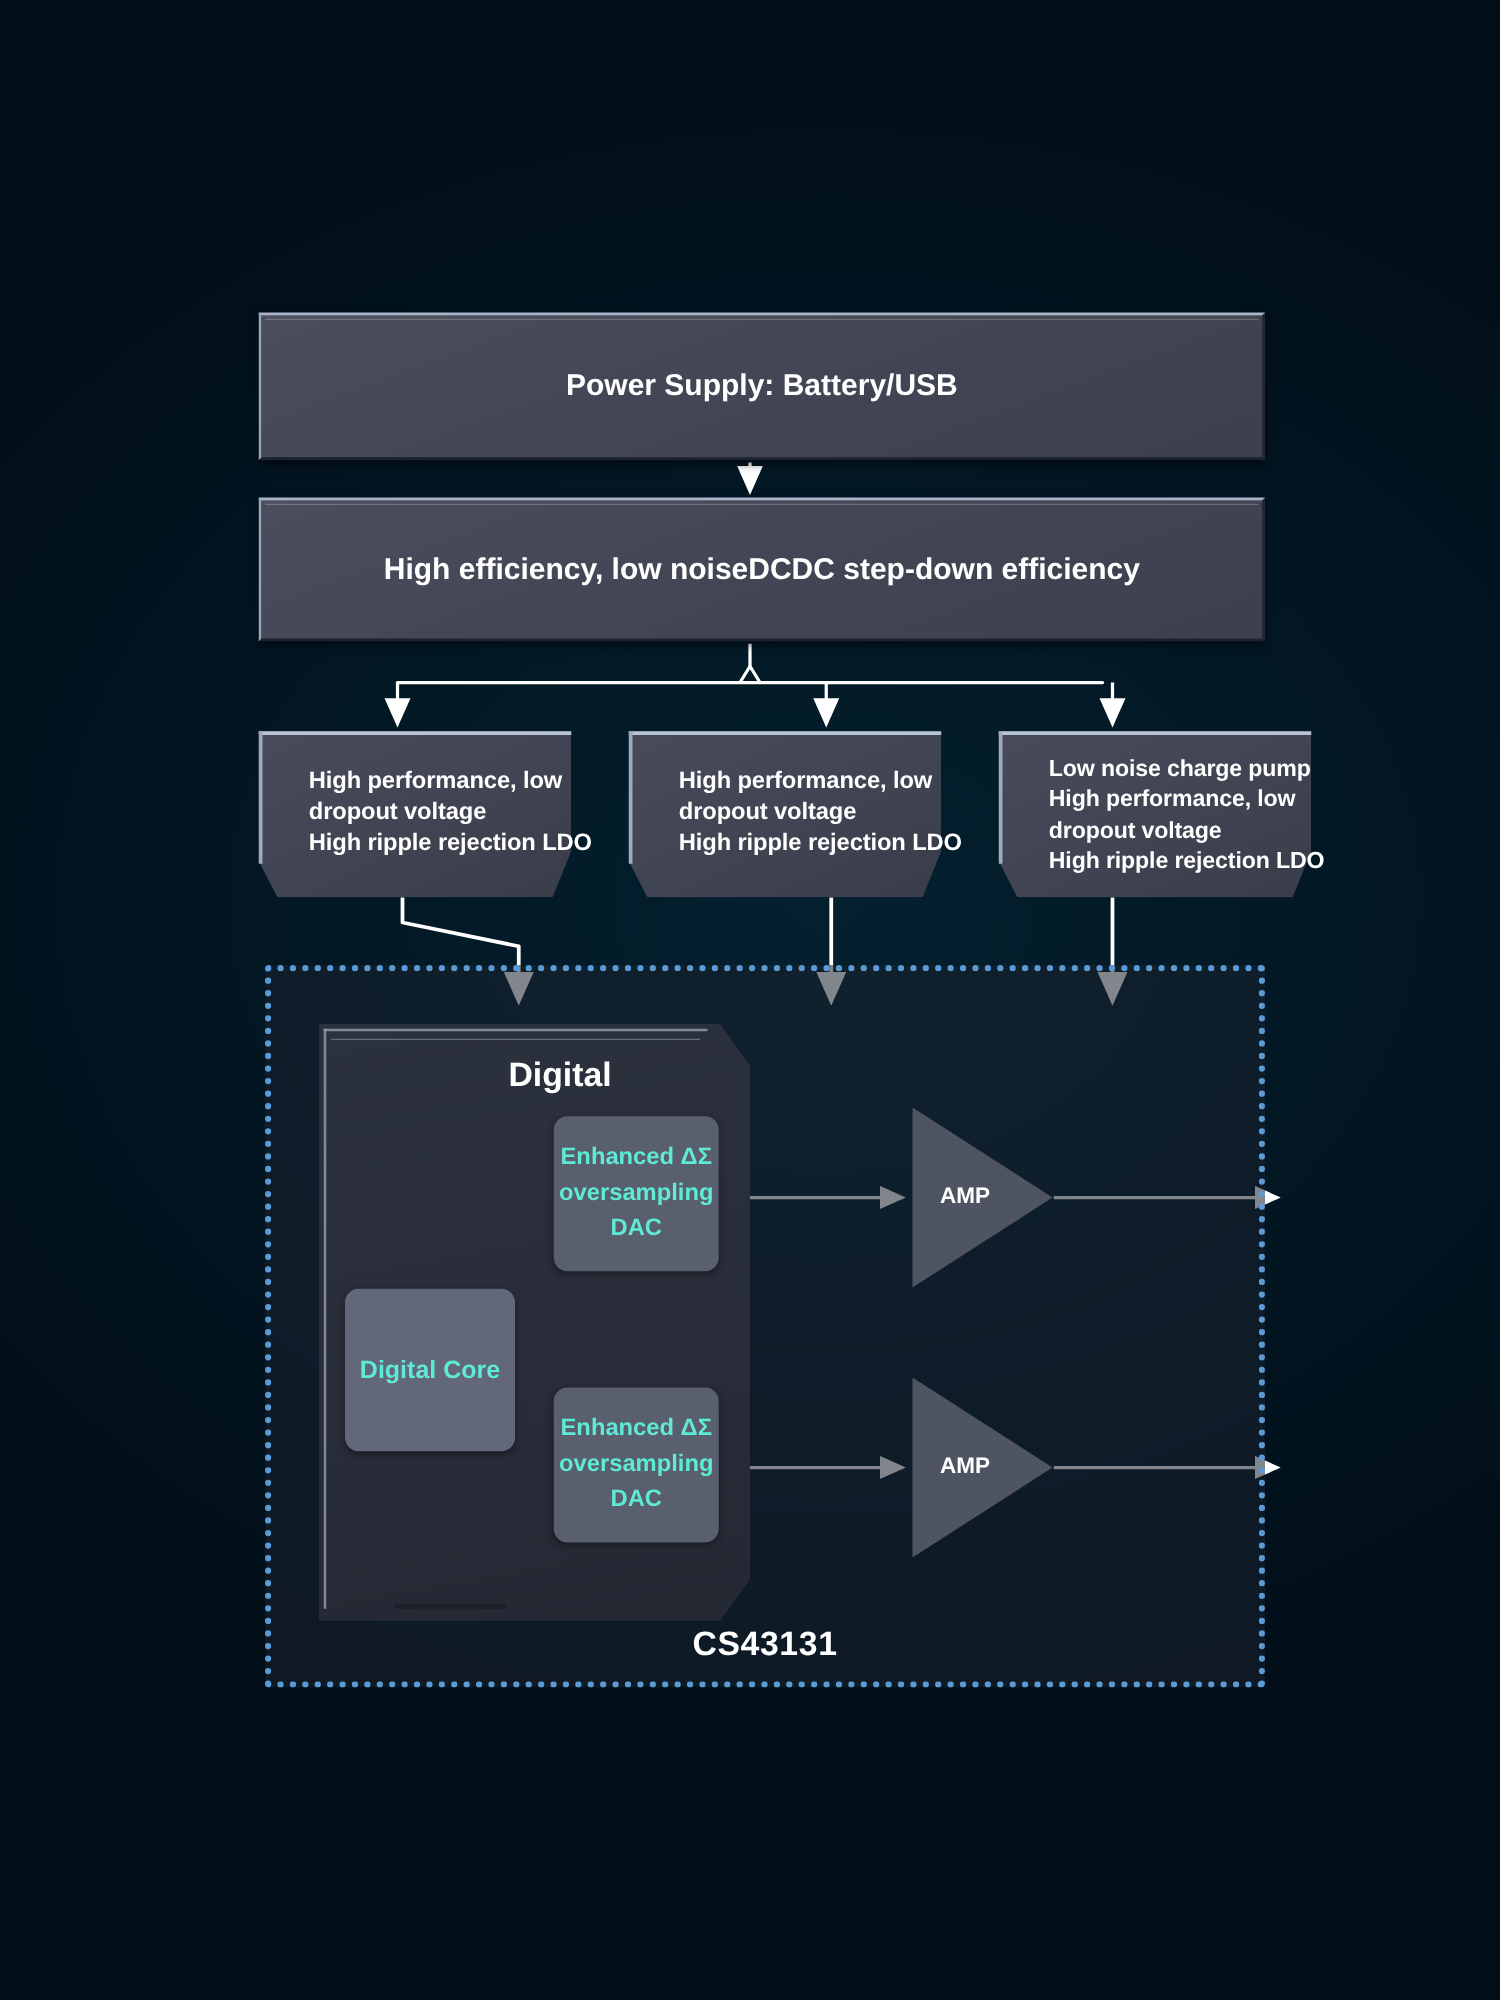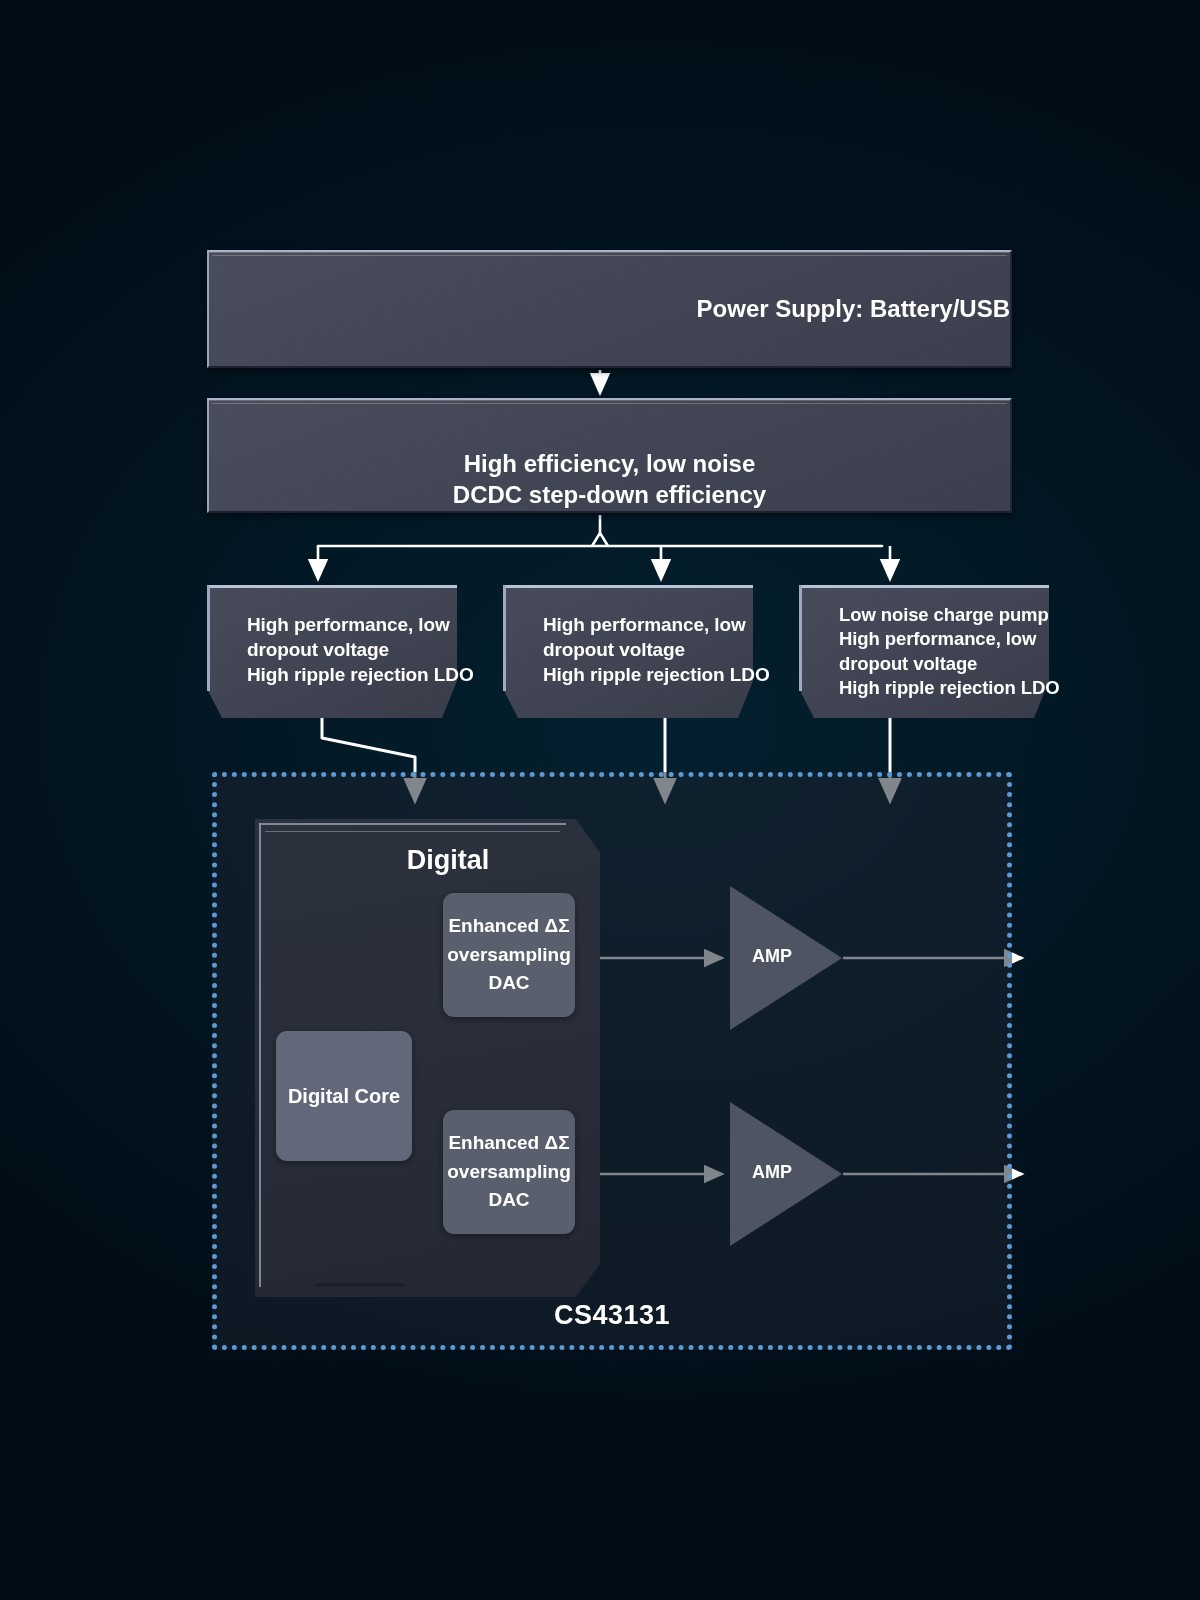--- a/index.html
+++ b/index.html
@@ -19,21 +19,21 @@
   
   .pbox {
     position:absolute;
     background:linear-gradient(160deg,#4a4d5c 0%,#434654 45%,#3c3f4d 100%);
     border-top:2px solid #aab4c8;
     border-left:2px solid #9aa4ba;
     border-right:2px solid #242836;
     border-bottom:2px solid #1d2franchise;
     border-bottom:2px solid #1d2230;
     box-shadow:0 3px 7px rgba(0,0,0,.55), inset 0 1px 0 rgba(255,255,255,.18);
-    display:flex; align-items:center; justify-content:flex-end;
+    display:flex; align-items:center; justify-content:center;
     color:#ffffff; text-align:center;
     font-weight:bold;
   }
   .pbox .inner-rule {
     position:absolute; left:3px; right:3px; top:3px; height:1px;
     background:rgba(255,255,255,.22);
   }
 
   
   .ldo {
@@ -93,21 +93,21 @@
   .subpanel .foot-notch {
     position:absolute; left:26px; width:90px; height:4px; bottom:10px;
     background:#1b202b; border-radius:2px;
   }
 
   
   .rbox {
     position:absolute;
     background:#5a5f6e;
     border-radius:11px;
-    color:#ffffff; font-weight:bold;
+    color:#5eead4; font-weight:bold;
     display:flex; flex-direction:column;
     align-items:center; justify-content:center;
     text-align:center;
     box-shadow:0 2px 6px rgba(0,0,0,.4);
   }
   .rbox.core { background:#62677a; }
 
   
   .amp-tri {
     position:absolute;
@@ -162,21 +162,21 @@
 
     <path d="M843,958 L1022,958" stroke="#ffffff" stroke-width="2.6" fill="none" marker-end="url(#ahs)"></path>
     <path d="M843,1174 L1022,1174" stroke="#ffffff" stroke-width="2.6" fill="none" marker-end="url(#ahs)"></path>
   </svg>
 
   <div class="pbox" style="left:207px; top:250px; width:805px; height:118px; font-size:24px;">
     <span class="inner-rule"></span>
     <span>Power Supply: Battery/USB</span>
   </div>
 
-  <div class="pbox" style="left:207px; top:398px; width:805px; height:115px; font-size:24px; flex-direction:column; line-height:1.32;">
+  <div class="pbox" style="left:207px; top:398px; width:805px; height:115px; font-size:24px; flex-direction:row; line-height:1.32;">
     <span class="inner-rule"></span>
     <span>High efficiency, low noise</span>
     <span>DCDC step-down efficiency</span>
   </div>
 
   <div class="ldo" style="left:207px; top:585px; width:250px; height:133px;">
     <div class="shape"></div>
     <div class="edge-t"></div>
     <div class="edge-l"></div>
     <div class="txt">

